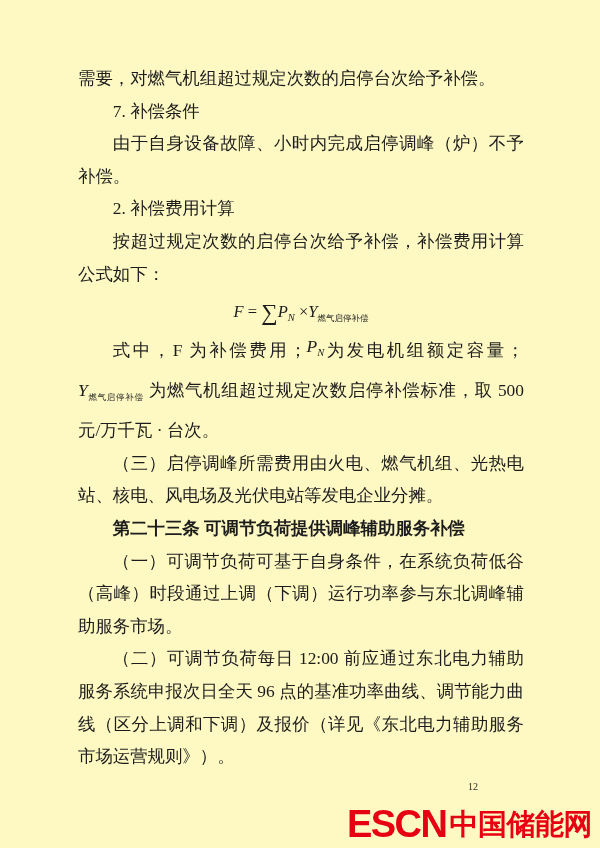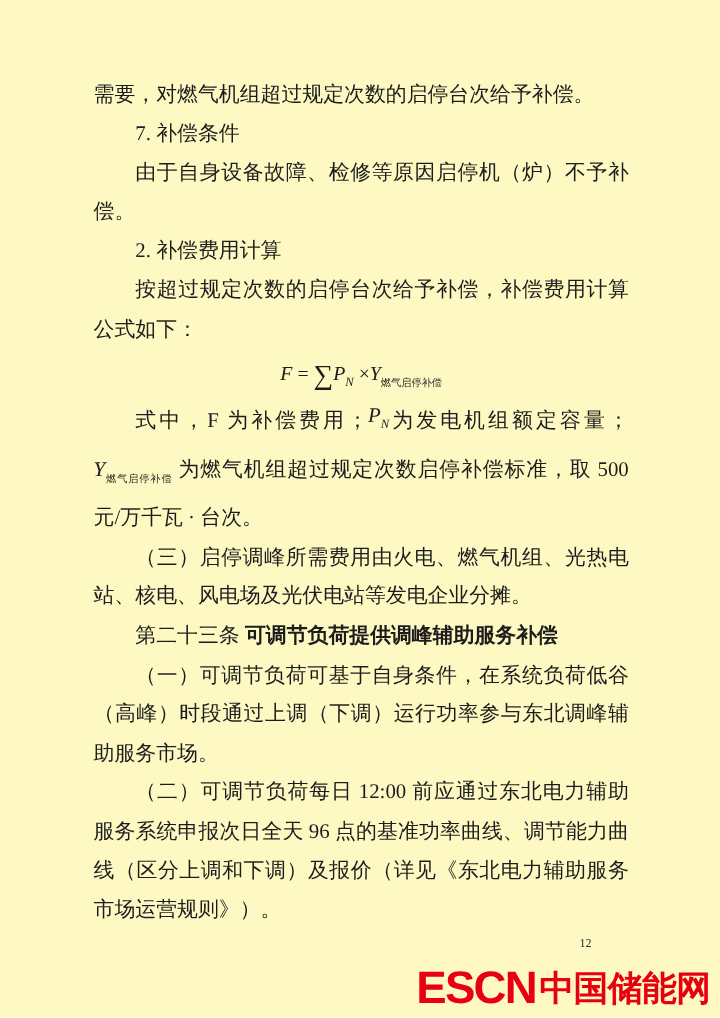--- a/index.html
+++ b/index.html
@@ -19,39 +19,39 @@
     font-size:17.4px;
     line-height:32.6px;
     text-align:justify;
     text-justify:inter-ideograph;
   }
   .para { text-align:justify; }
   .para.indent { text-indent:2em; }
   .heading-rest { font-weight:700; }
   .article-no {
     font-family:"Liberation Sans","DejaVu Sans",sans-serif;
-    font-weight:400;
+    font-weight:700;
     font-style:normal;
   }
   .formula-row {
     text-align:center;
     text-indent:0;
     height:44px;
     line-height:44px;
     font-size:16.5px;
   }
   .fvar { font-style:italic; }
   .sigma { font-size:23px; vertical-align:-3px; font-style:normal; }
   sub { font-size:10.5px; font-style:italic; }
   sub.csub { font-size:8.5px; font-style:normal; letter-spacing:0; }
   .varsub { white-space:nowrap; }
   .varsub.raised { position:relative; top:-4px; }
   .pagenum {
     position:absolute;
-    left:483px; top:781px;
+    left:468px; top:781px;
     font-size:10px;
     color:#2b2b2b;
     font-family:"Liberation Serif","DejaVu Serif",serif;
   }
   .logo {
     position:absolute;
     right:8px; bottom:7px;
     display:flex;
     align-items:center;
     gap:3px;
@@ -72,21 +72,21 @@
     letter-spacing:-0.5px;
   }
 </style>
 </head>
 <body>
 
 <div class="page">
   <main class="textblock" id="doc-body">
       <p class="para">需要，对燃气机组超过规定次数的启停台次给予补偿。</p>
       <p class="para indent">7. 补偿条件</p>
-      <p class="para indent">由于自身设备故障、检修等原因启停机（炉）不予补偿。</p>
+      <p class="para indent">由于自身设备故障、小时内完成启停调峰（炉）不予补偿。</p>
       <p class="para indent">2. 补偿费用计算</p>
       <p class="para indent">按超过规定次数的启停台次给予补偿，补偿费用计算公式如下：</p>
       <p class="para formula-row"><i class="fvar">F</i> = <span class="sigma">∑</span><i class="fvar">P</i><sub>N</sub> ×<i class="fvar">Y</i><sub class="csub">燃气启停补偿</sub></p>
       <p class="para indent">式中，F 为补偿费用；<span class="varsub raised"><i class="fvar">P</i><sub>N</sub></span>为发电机组额定容量；<span class="varsub"><i class="fvar">Y</i><sub class="csub">燃气启停补偿</sub></span> 为燃气机组超过规定次数启停补偿标准，取 500 元/万千瓦 · 台次。</p>
       <p class="para indent">（三）启停调峰所需费用由火电、燃气机组、光热电站、核电、风电场及光伏电站等发电企业分摊。</p>
       <p class="para indent"><b class="article-no">第二十三条</b><span class="heading-rest"> 可调节负荷提供调峰辅助服务补偿</span></p>
       <p class="para indent">（一）可调节负荷可基于自身条件，在系统负荷低谷（高峰）时段通过上调（下调）运行功率参与东北调峰辅助服务市场。</p>
       <p class="para indent">（二）可调节负荷每日 12:00 前应通过东北电力辅助服务系统申报次日全天 96 点的基准功率曲线、调节能力曲线（区分上调和下调）及报价（详见《东北电力辅助服务市场运营规则》）。</p>
     </main>
 

